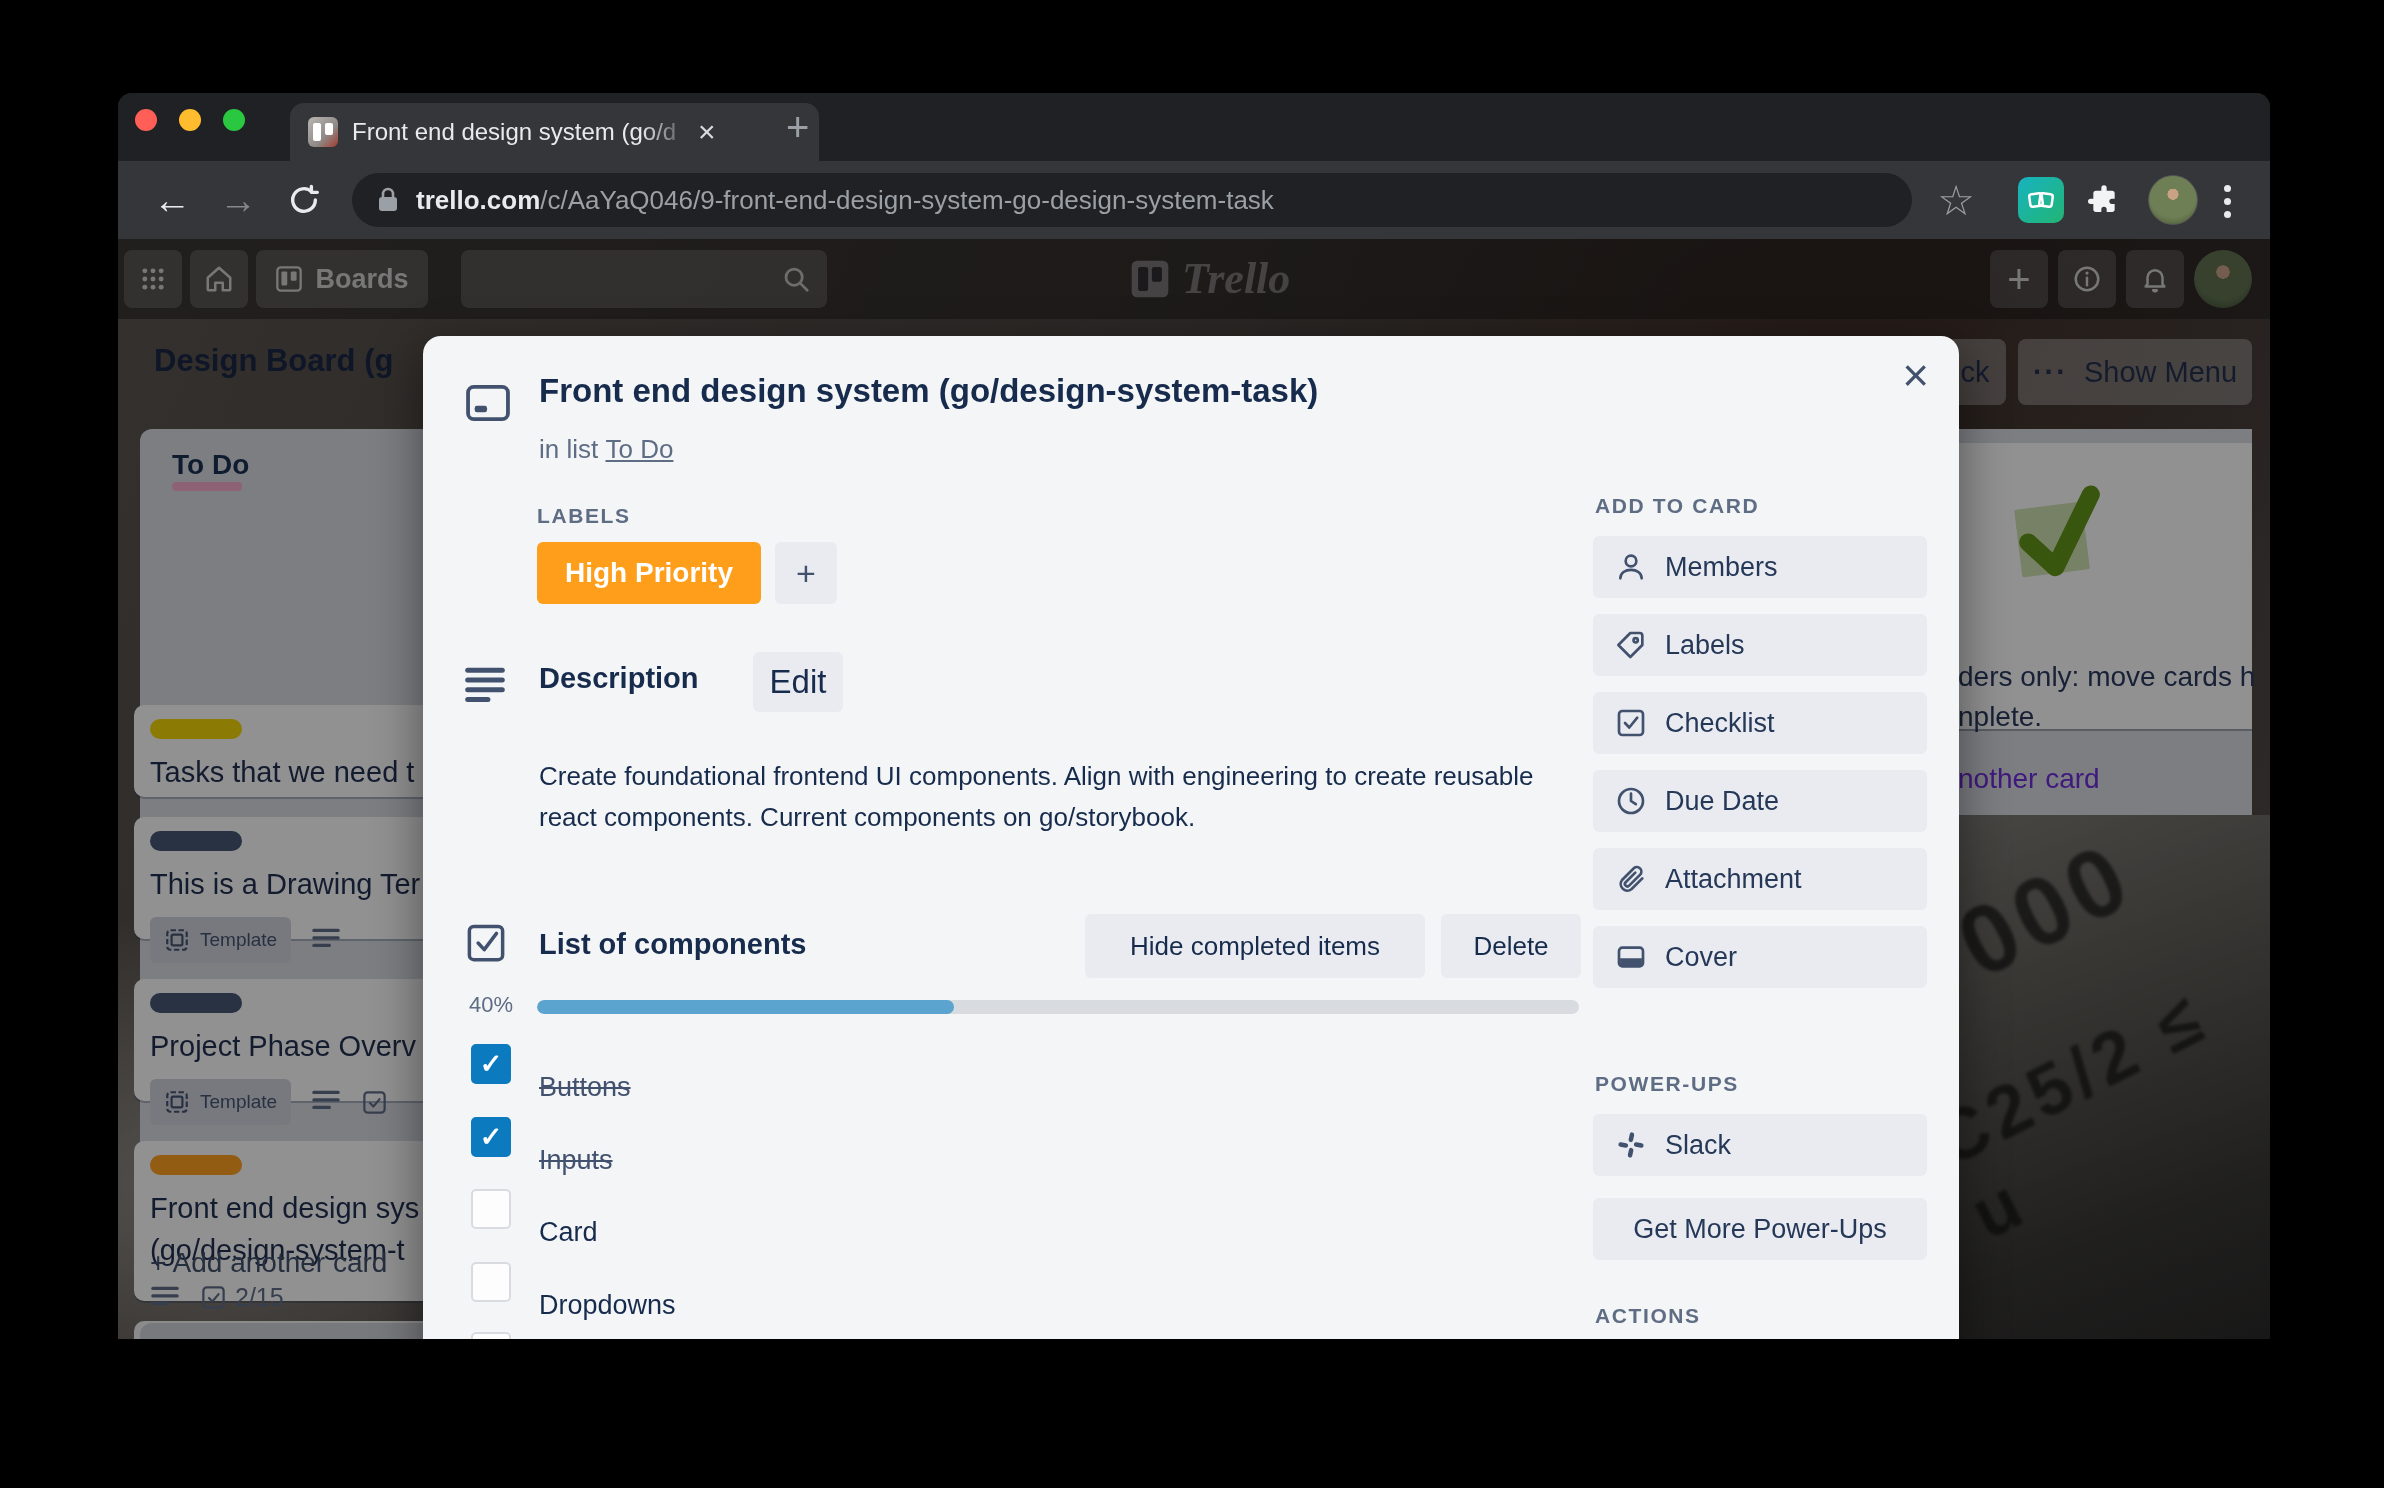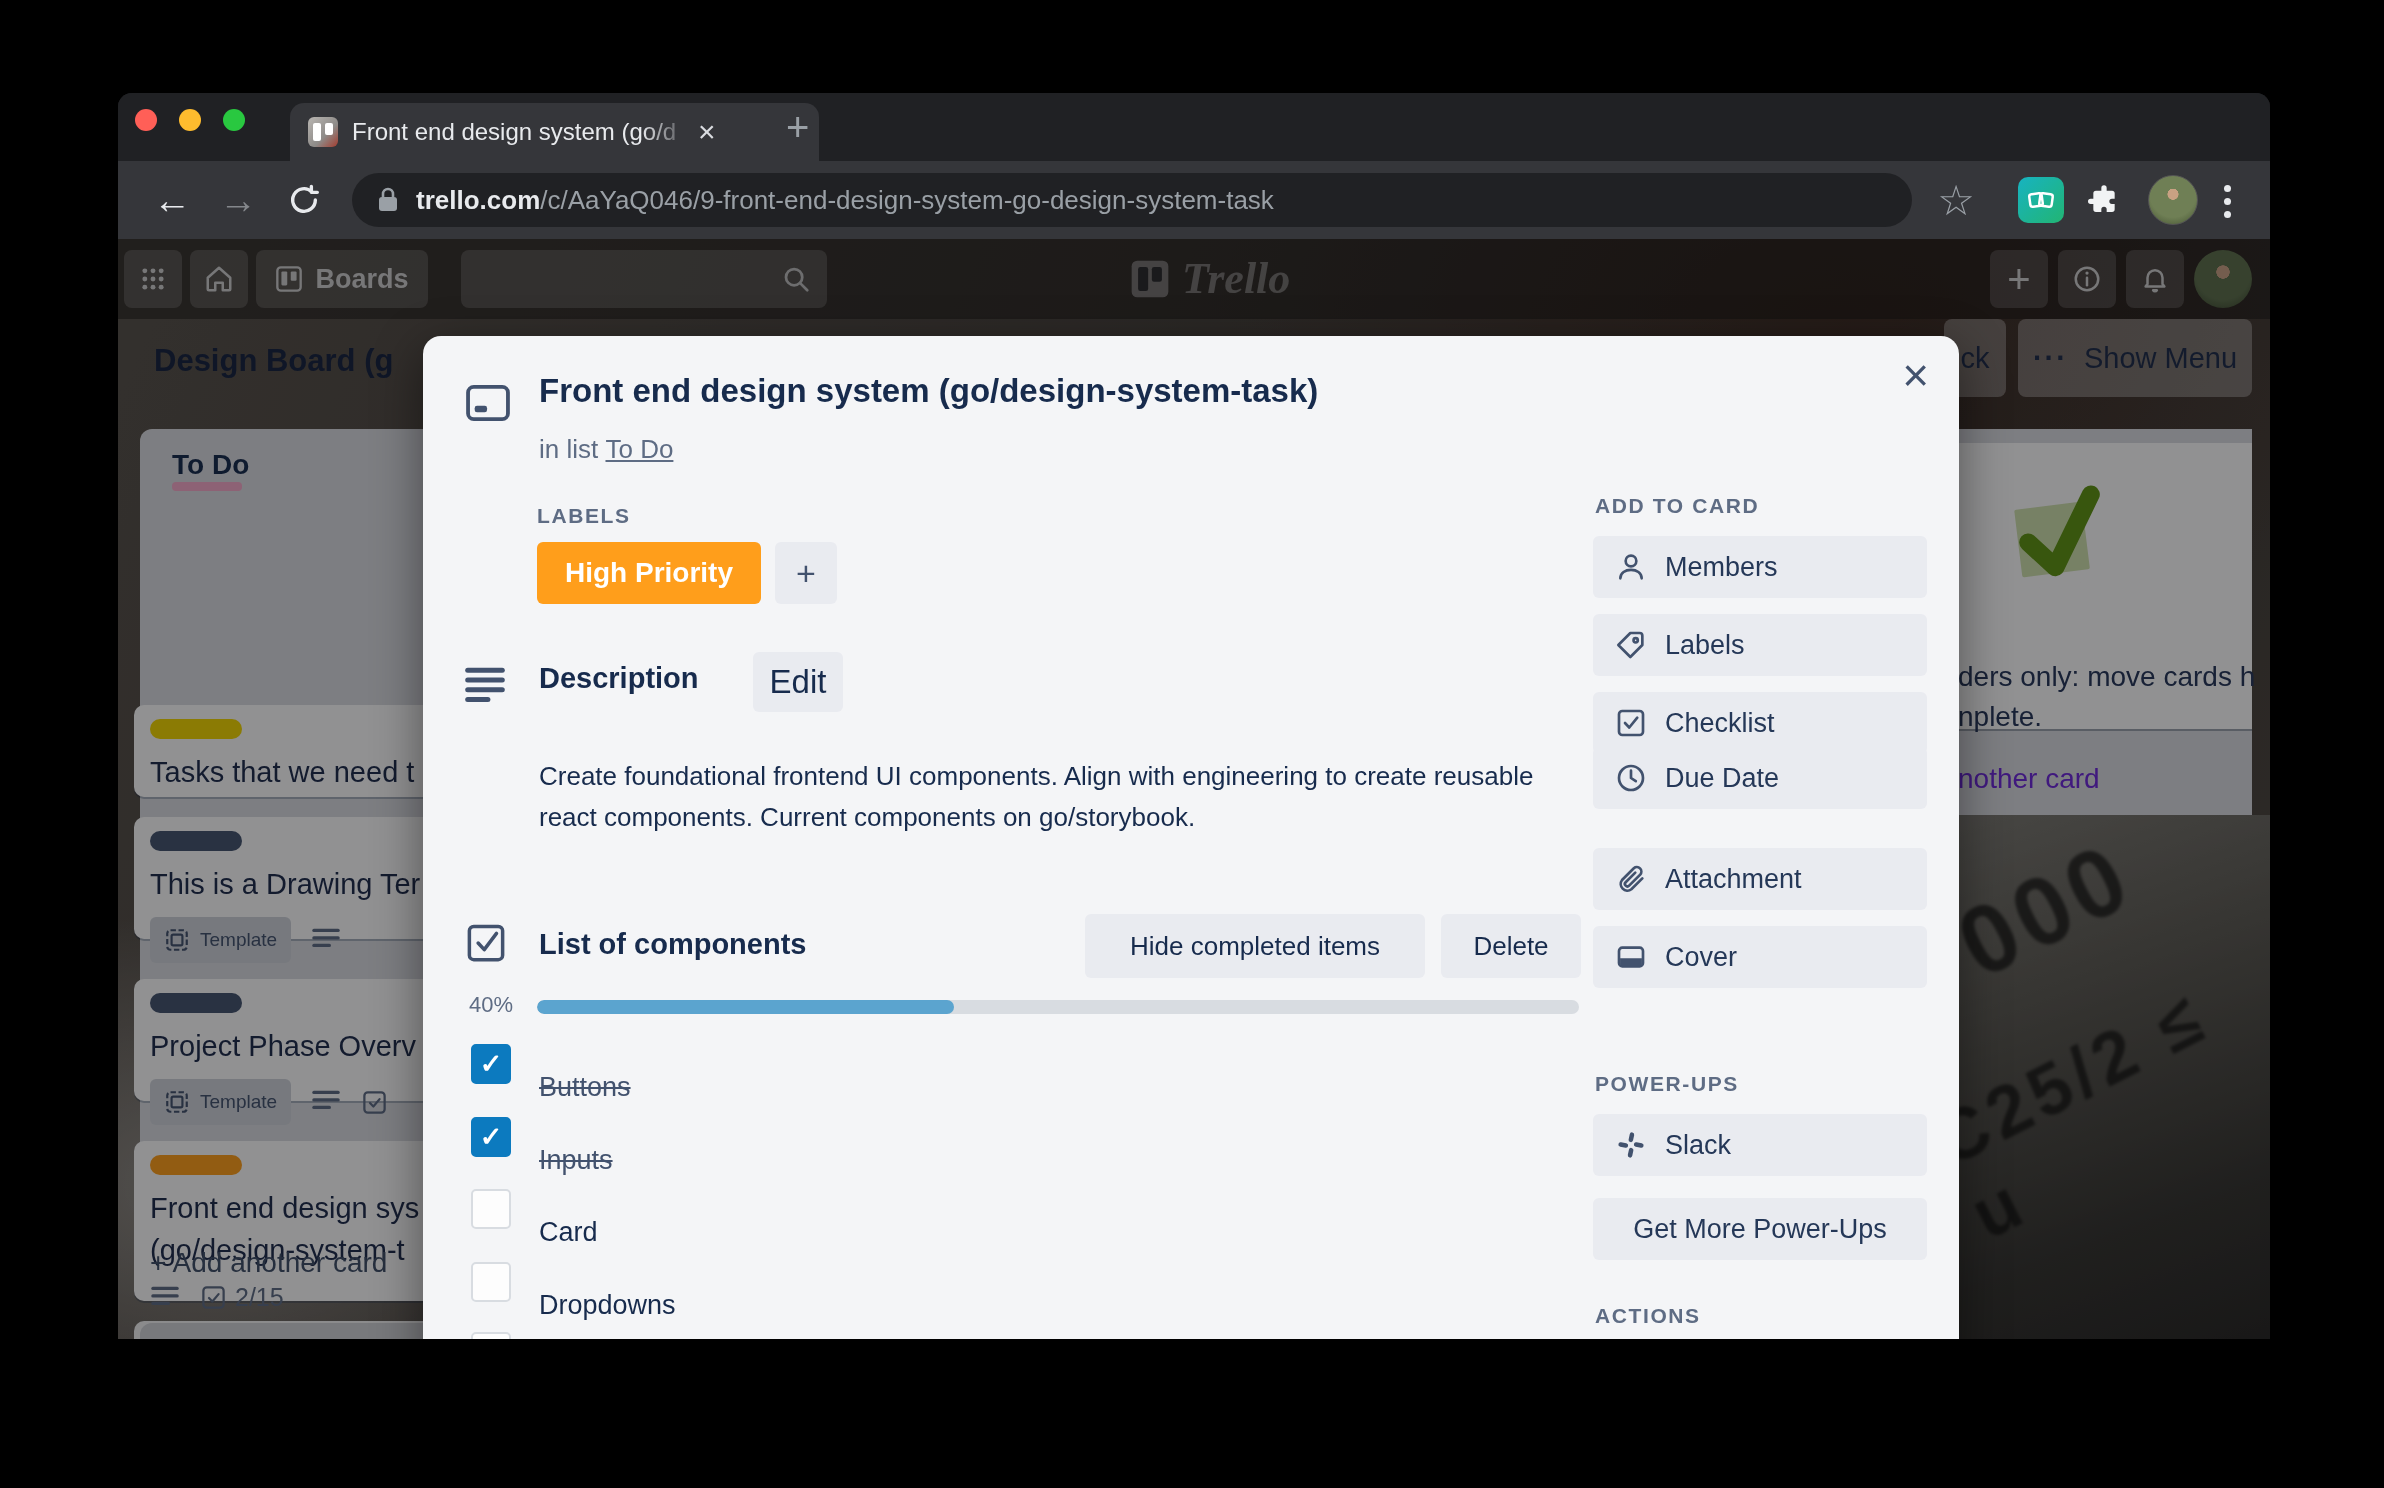--- a/index.html
+++ b/index.html
@@ -70,21 +70,21 @@
   .lpill{width:92px;height:20px;border-radius:10px;margin-bottom:12px;}
   .bcard-title{font-size:29px;color:#1d2b4c;line-height:42px;white-space:nowrap;overflow:hidden;}
   .badgerow{display:flex;align-items:center;gap:20px;margin-top:12px;color:#5e6c84;}
   .tpl-chip{display:flex;align-items:center;gap:10px;background:#cfd3da;border-radius:6px;height:46px;padding:0 14px;
     font-size:19px;color:#42526e;}
   .badge-num{display:flex;align-items:center;gap:8px;font-size:25px;color:#5e6c84;}
   .addcard{position:absolute;left:32px;font-size:28px;color:#3f4f68;}
   .list-stub{position:absolute;left:22px;top:1084px;width:420px;height:40px;border-radius:12px;background:#d0d2d6;}
 
   
-  .hdr-frag{position:absolute;top:80px;height:78px;border-radius:8px;background:rgba(255,255,255,.30);
+  .hdr-frag{position:absolute;top:100px;height:66px;border-radius:8px;background:rgba(255,255,255,.30);
     display:flex;align-items:center;justify-content:center;color:#1e2c49;font-size:29px;}
   .right-list{position:absolute;left:1832px;top:190px;width:302px;height:386px;background:#dadce0;}
   .right-card{position:absolute;left:0px;top:14px;width:302px;height:288px;background:#fdfdfd;border-bottom:2px solid #9aa1ab;}
   .sticker{position:absolute;left:46px;top:40px;transform:rotate(-7deg);}
   .rtext{position:absolute;left:8px;font-size:28px;color:#26375a;white-space:nowrap;}
 
   .dim{position:absolute;inset:0;background:rgba(6,6,9,.44);}
 
   
   .modal{position:absolute;left:305px;top:97px;width:1536px;height:1060px;background:#f4f5f7;border-radius:18px;
@@ -425,21 +425,21 @@
           </div>
           <div class="sb-btn" style="top:356px">
             <span class="ic">
               <svg width="32" height="32" viewBox="0 0 24 24" fill="none" stroke="#42526e" stroke-width="2">
                 <rect x="3" y="3" width="18" height="18" rx="2.5"></rect>
                   <path d="M7.5 12l3.2 3.4 6-7.4" stroke-linecap="round" stroke-linejoin="round"></path>
               </svg>
               </span>
             <span>Checklist</span>
           </div>
-          <div class="sb-btn" style="top:411px">
+          <div class="sb-btn" style="top:434px">
             <span class="ic">
               <svg width="32" height="32" viewBox="0 0 24 24" fill="none" stroke="#42526e" stroke-width="2">
                 <circle cx="12" cy="12" r="9"></circle>
                   <path d="M12 6.5V12l3.6 2.4" stroke-linecap="round" stroke-linejoin="round"></path>
               </svg>
               </span>
             <span>Due Date</span>
           </div>
           <div class="sb-btn" style="top:512px">
             <span class="ic">

